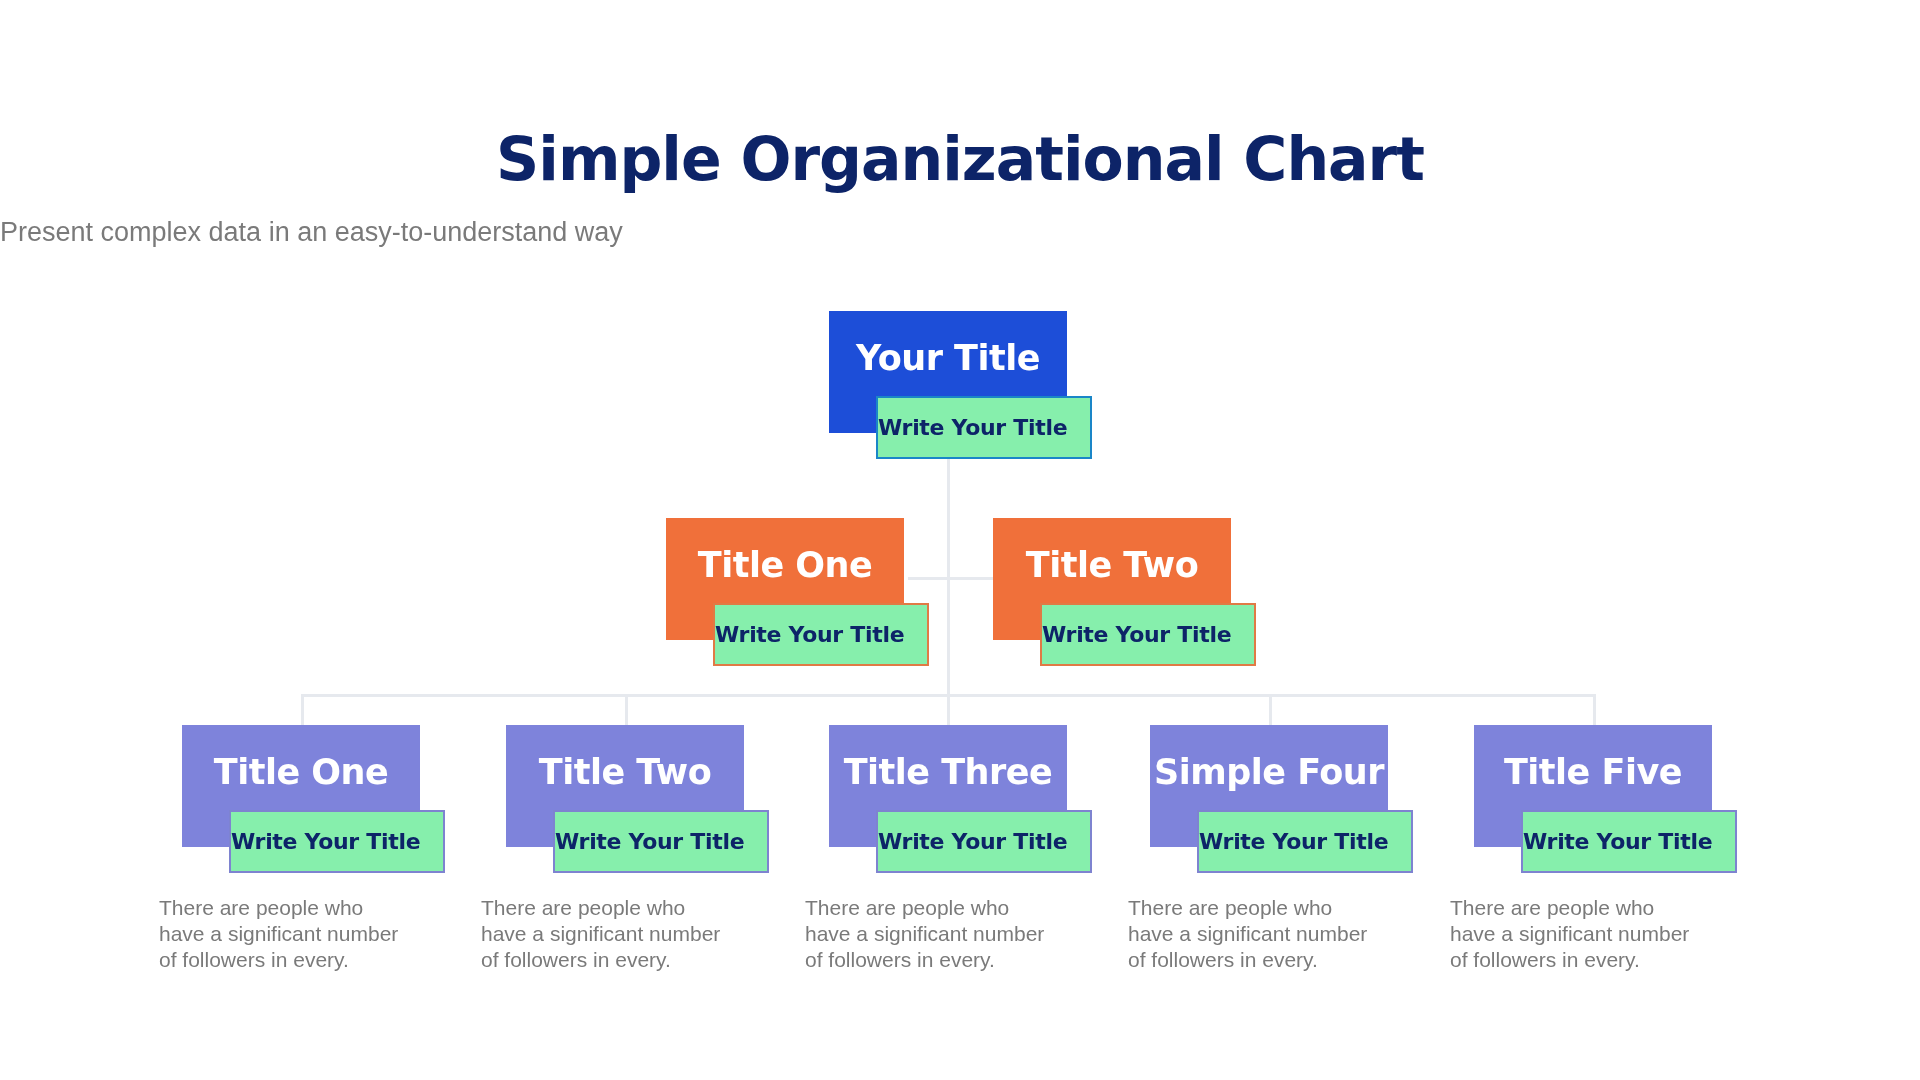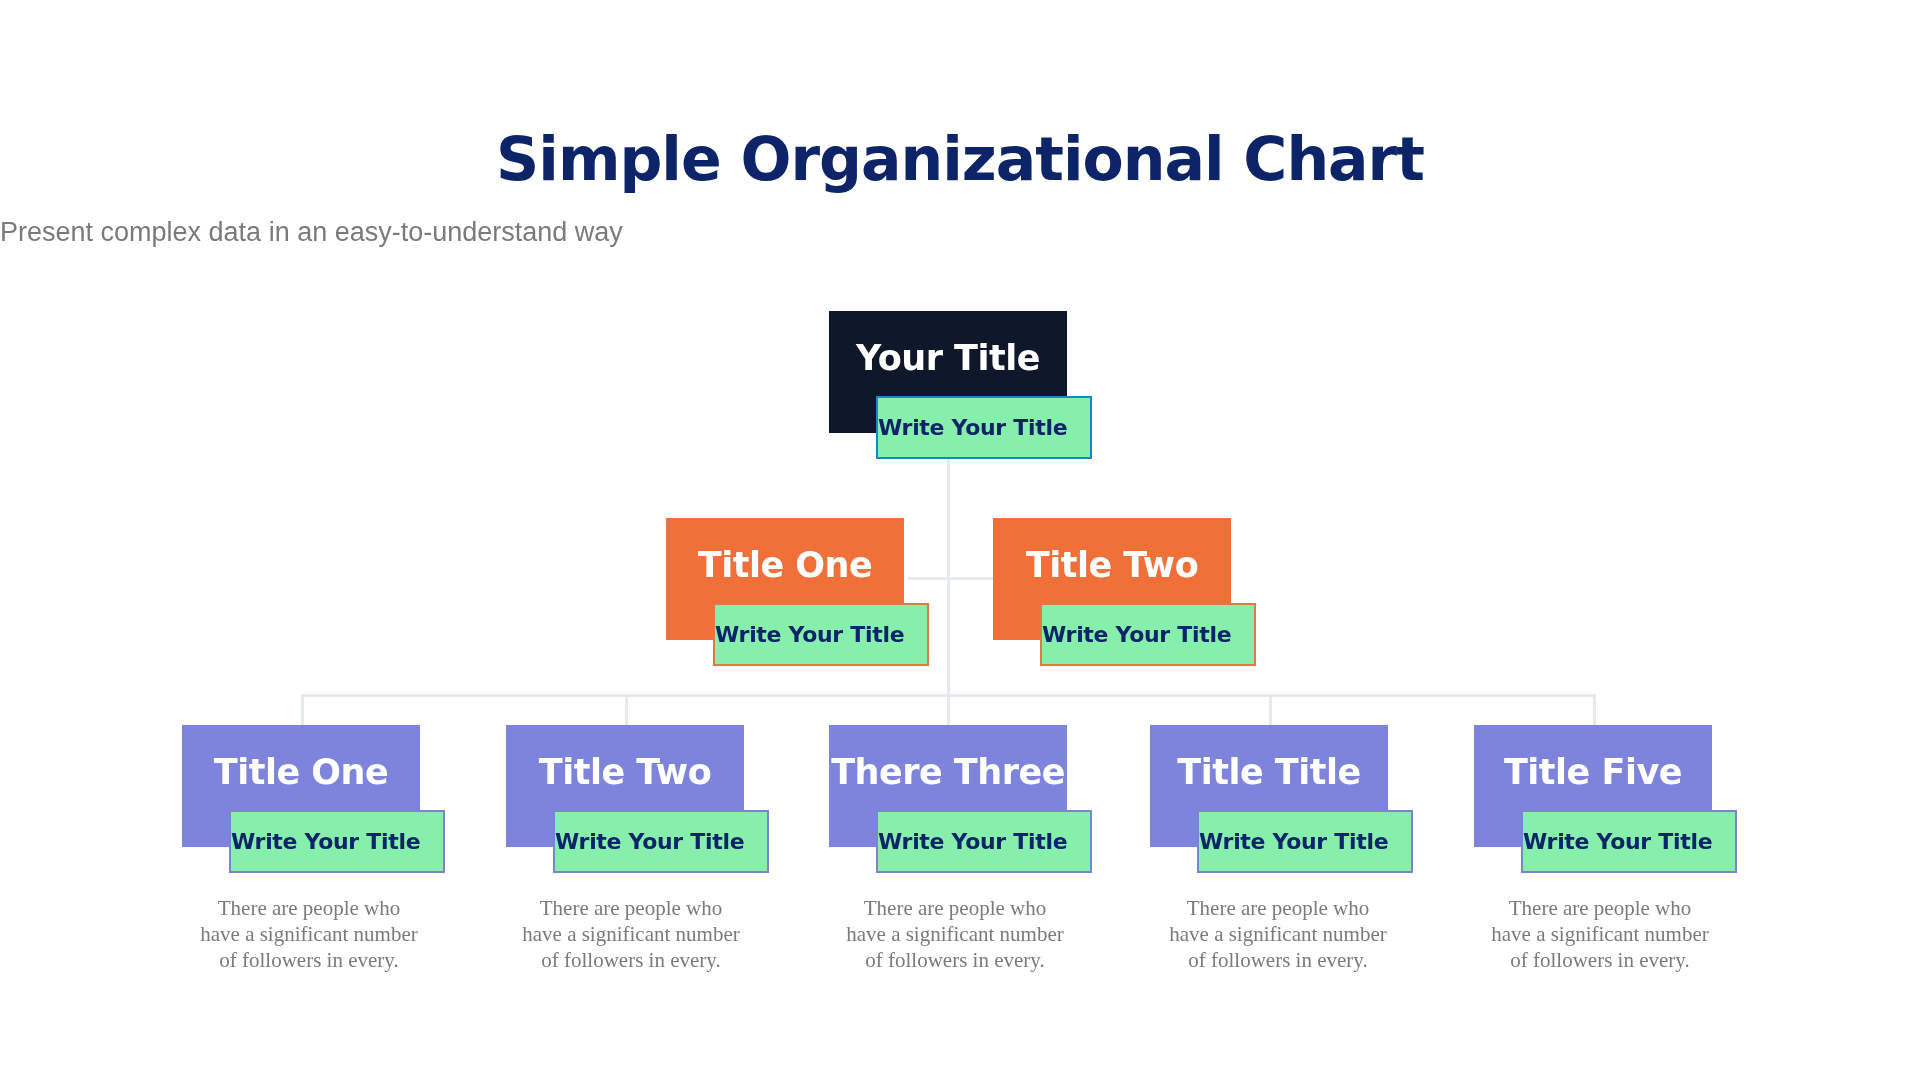--- a/index.html
+++ b/index.html
@@ -5,27 +5,27 @@
   html, body { margin:0; padding:0; background:#ffffff; }
   body { width:1920px; height:1080px; position:relative; overflow:hidden; font-family:"DejaVu Sans", "Liberation Sans", sans-serif; }
   .title { position:absolute; left:0; width:1920px; top:104px; text-align:center; font-size:60px; font-weight:bold; color:#0d2468; letter-spacing:-1px; line-height:110px; }
   .subtitle { position:absolute; left:0; width:1920px; top:214px; font-size:27px; color:#7a7a7a; line-height:36px; font-family:"Liberation Sans", sans-serif; }
   .line { position:absolute; background:#e6e9ee; }
   .node { position:absolute; width:283px; height:162px; }
   .node .head { position:absolute; left:0; top:0; width:238px; height:122px; }
   .node .head span { display:block; text-align:center; color:#ffffff; font-weight:bold; font-size:35px; line-height:35px; padding-top:30px; letter-spacing:-0.5px; }
   .node .sub { position:absolute; left:47px; top:85px; width:212px; height:59px; background:#86efac; border:2px solid; display:flex; align-items:center; justify-content:flex-start; }
   .node .sub span { color:#0d2468; font-weight:bold; font-size:22px; letter-spacing:-0.3px; }
-  .node.blue .head { background:#0f172a; }
+  .node.blue .head { background:#1d4ed8; }
   .node.blue .sub { border-color:#1a86c8; }
   .node.orange .head { background:#f0703a; }
   .node.orange .sub { border-color:#e07a45; }
   .node.purple .head { background:#7e83db; }
   .node.purple .sub { border-color:#7e83d0; }
-  .desc { position:absolute; width:300px; text-align:center; color:#7a7a7a; font-size:21px; line-height:26px; font-family:Liberation Serif, serif; }
+  .desc { position:absolute; width:300px; text-align:left; color:#7a7a7a; font-size:21px; line-height:26px; font-family:Liberation Sans, sans-serif; }
 </style>
 </head>
 <body>
 
 <div class="title">Simple Organizational Chart</div>
 <div class="subtitle">Present complex data in an easy-to-understand way</div>
 
 <div class="line" style="left:947px; top:459px; width:3px; height:266px;"></div>
 <div class="line" style="left:908px; top:577px; width:85px; height:3px;"></div>
 <div class="line" style="left:301px; top:694px; width:1295px; height:3px;"></div>
@@ -71,29 +71,29 @@
 <div class="node purple" style="left:506px; top:725px;">
   <div class="head">
       <span>Title Two</span>
     </div>
   <div class="sub">
       <span>Write Your Title</span>
     </div>
 </div>
 <div class="node purple" style="left:829px; top:725px;">
   <div class="head">
-      <span>There Three</span>
+      <span>Title Three</span>
     </div>
   <div class="sub">
       <span>Write Your Title</span>
     </div>
 </div>
 <div class="node purple" style="left:1150px; top:725px;">
   <div class="head">
-      <span>Title Title</span>
+      <span>Simple Four</span>
     </div>
   <div class="sub">
       <span>Write Your Title</span>
     </div>
 </div>
 <div class="node purple" style="left:1474px; top:725px;">
   <div class="head">
       <span>Title Five</span>
     </div>
   <div class="sub">

